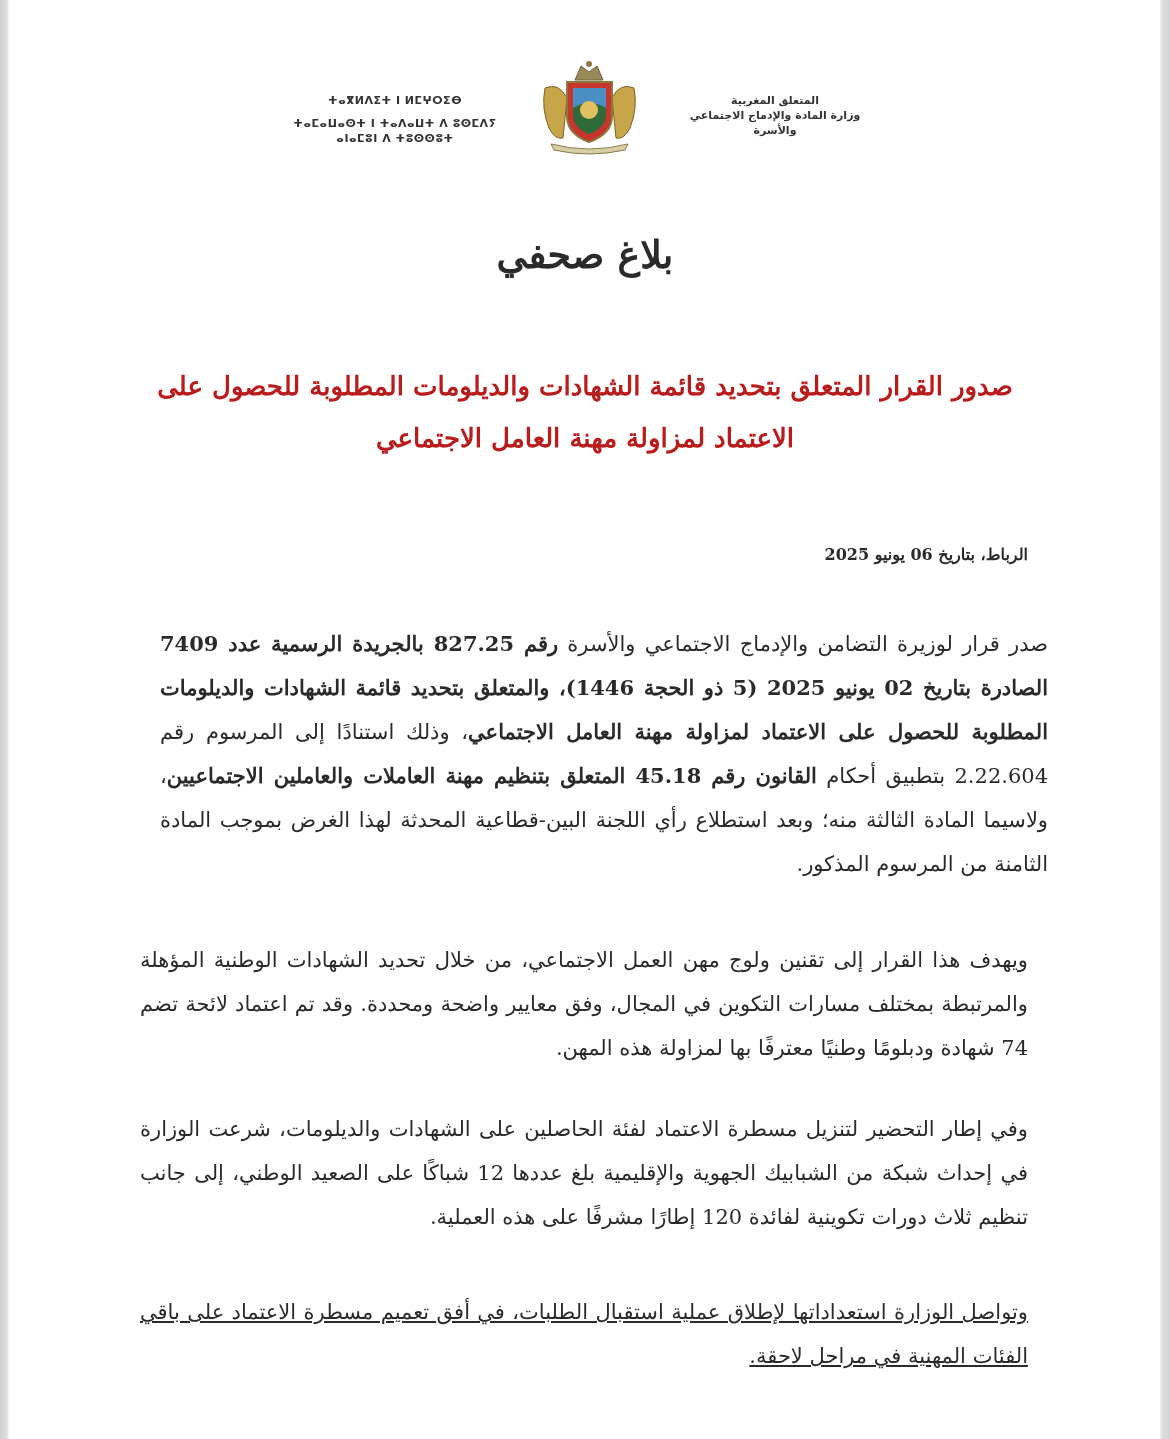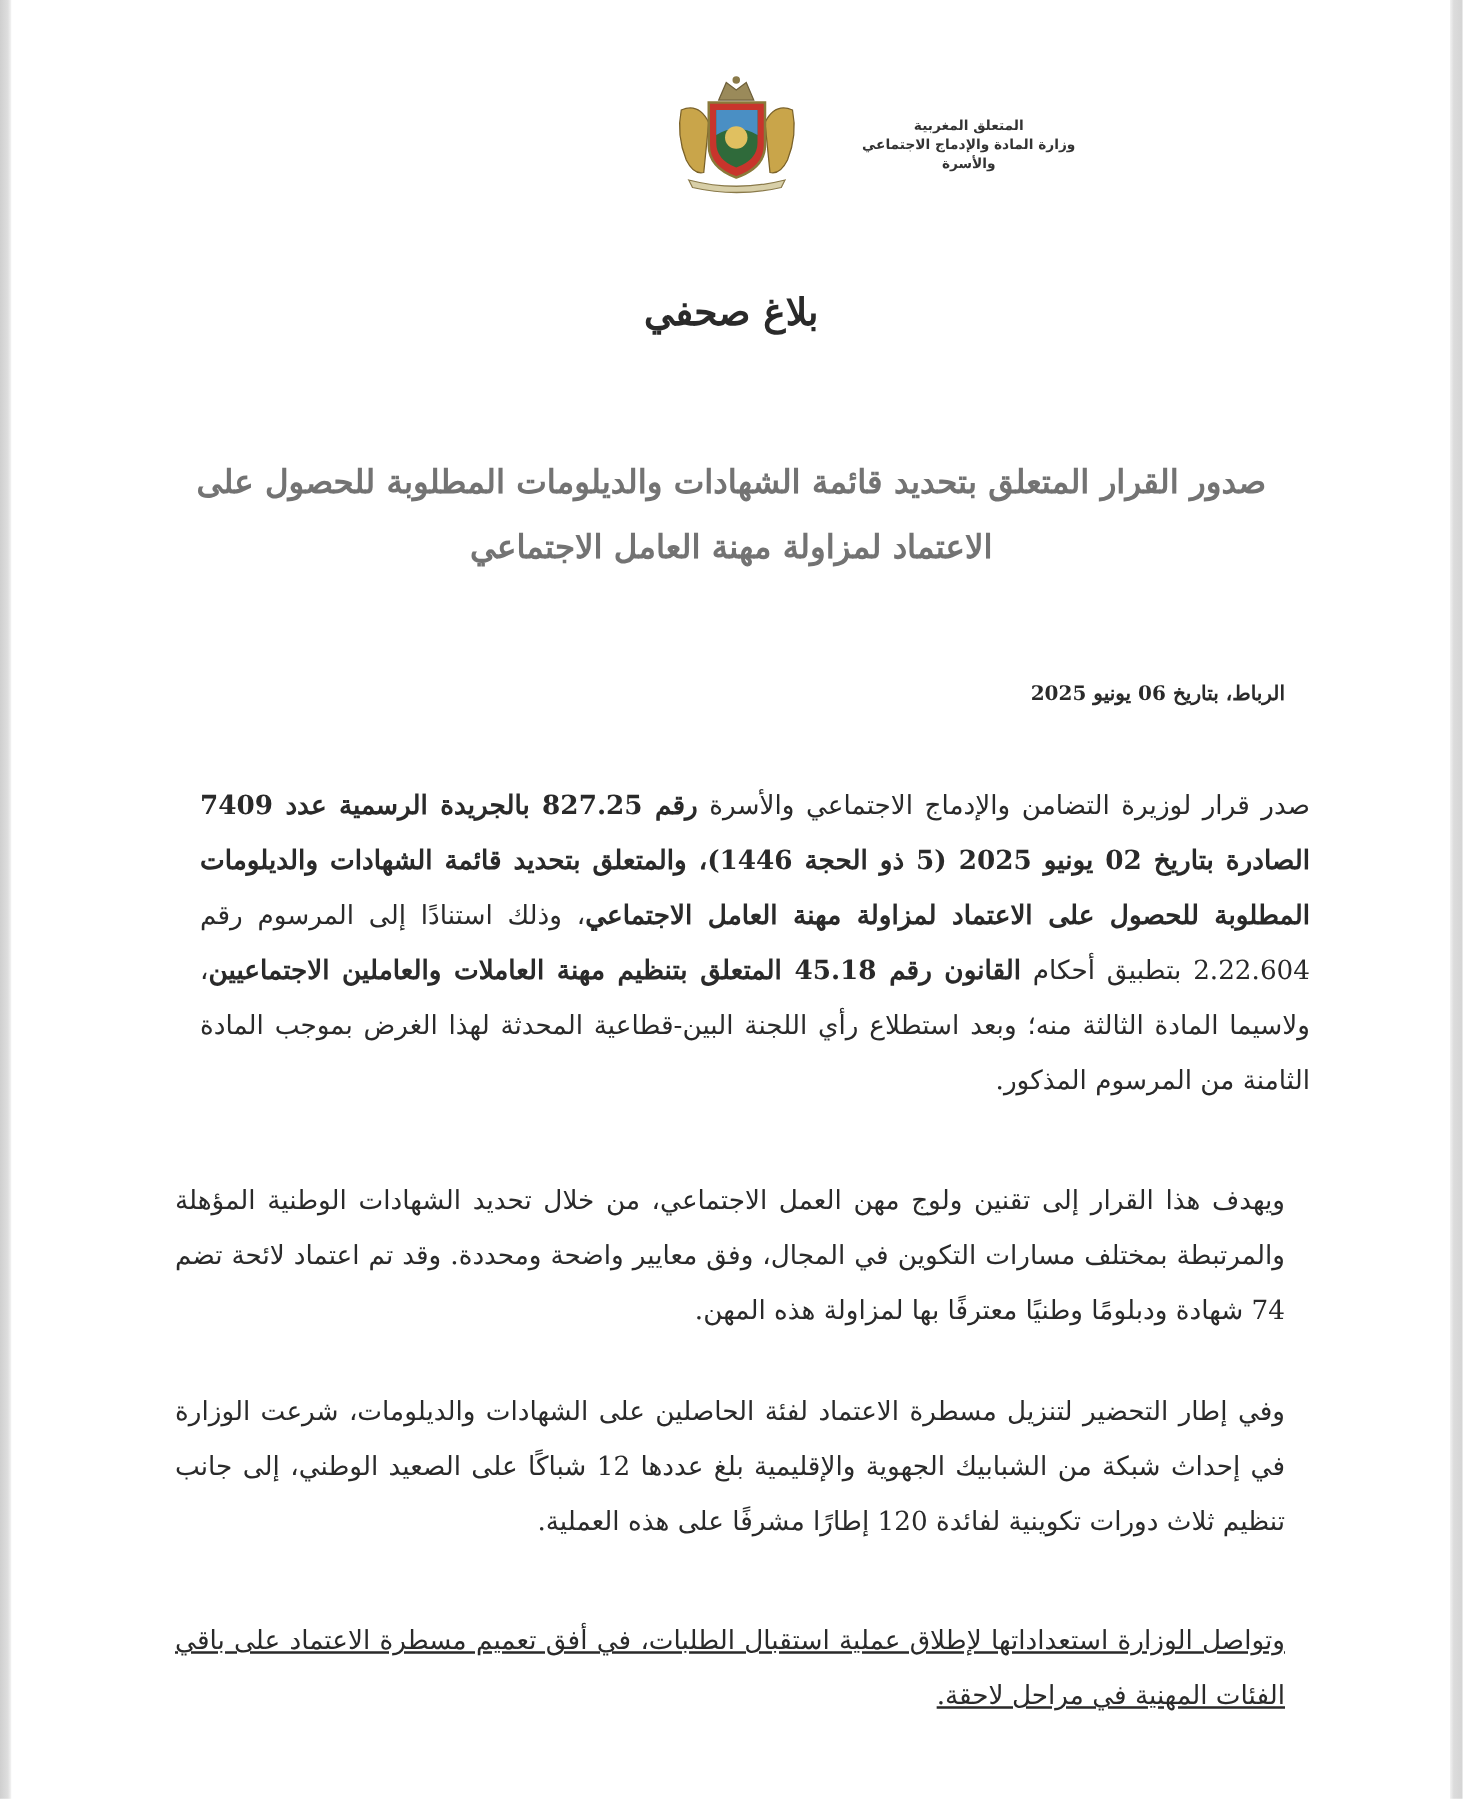--- a/index.html
+++ b/index.html
@@ -31,27 +31,27 @@
     position: absolute; left: 270px; top: 35px; width: 250px;
     text-align: center;
     font-family: "DejaVu Sans", sans-serif; font-size: 11px; line-height: 15px;
     color: #333; font-weight: bold; letter-spacing: 0.5px;
   }
   .emblem {
     position: absolute; left: 537px; top: 0px; width: 105px; height: 98px;
   }
   .press-label {
     position: absolute; top: 232px; left: 0; width: 1170px; text-align: center;
-    direction: rtl; font-size: 30px; font-weight: bold; color: #2a2a2a;
+    direction: rtl; font-size: 38px; font-weight: bold; color: #2a2a2a;
     font-family: "DejaVu Serif", serif;
   }
   .headline {
     position: absolute; top: 360px; left: 150px; width: 870px;
     direction: rtl; text-align: center;
-    font-size: 26px; line-height: 52px; font-weight: bold; color: #737373;
+    font-size: 26px; line-height: 52px; font-weight: bold; color: #b91c1c;
     font-family: "DejaVu Serif", serif;
   }
   .dateline {
     position: absolute; top: 545px; left: 140px; width: 888px;
     direction: rtl; text-align: right;
     font-size: 16px; font-weight: bold; color: #2a2a2a;
   }
   .para {
     position: absolute; left: 140px; width: 888px;
     direction: rtl; text-align: justify; text-align-last: right;
@@ -63,20 +63,25 @@
   #p3 { top: 1107px; }
   #p4 { top: 1290px; text-decoration: underline; }
 </style>
 </head>
 <body>
 
 <div class="edge-left"></div>
 <div class="edge-right"></div>
 
 <div class="letterhead">
+  <div class="lh-left">
+    <div>ⵜⴰⴳⵍⴷⵉⵜ ⵏ ⵍⵎⵖⵔⵉⴱ</div>
+    <div style="margin-top:8px">ⵜⴰⵎⴰⵡⴰⵙⵜ ⵏ ⵜⴰⴷⴰⵡⵜ ⴷ ⵓⵙⵎⴷⵢ</div>
+    <div>ⴰⵏⴰⵎⵓⵏ ⴷ ⵜⵓⵙⵙⵓⵜ</div>
+  </div>
 
   <div class="emblem">
     <svg width="105" height="98" viewBox="0 0 105 98">
 
       <path d="M38 22 L44 8 L52 14 L60 8 L66 22 Z" fill="#9a8a5a" stroke="#6d5f3a" stroke-width="1"></path>
       <circle cx="52" cy="6" r="3" fill="#8a7a4a"></circle>
 
       <path d="M8 30 Q4 50 12 70 Q18 82 26 80 L30 40 Q22 24 8 30 Z" fill="#c9a54a" stroke="#7a6128" stroke-width="1"></path>
       <path d="M97 30 Q101 50 93 70 Q87 82 79 80 L75 40 Q83 24 97 30 Z" fill="#c9a54a" stroke="#7a6128" stroke-width="1"></path>
 

